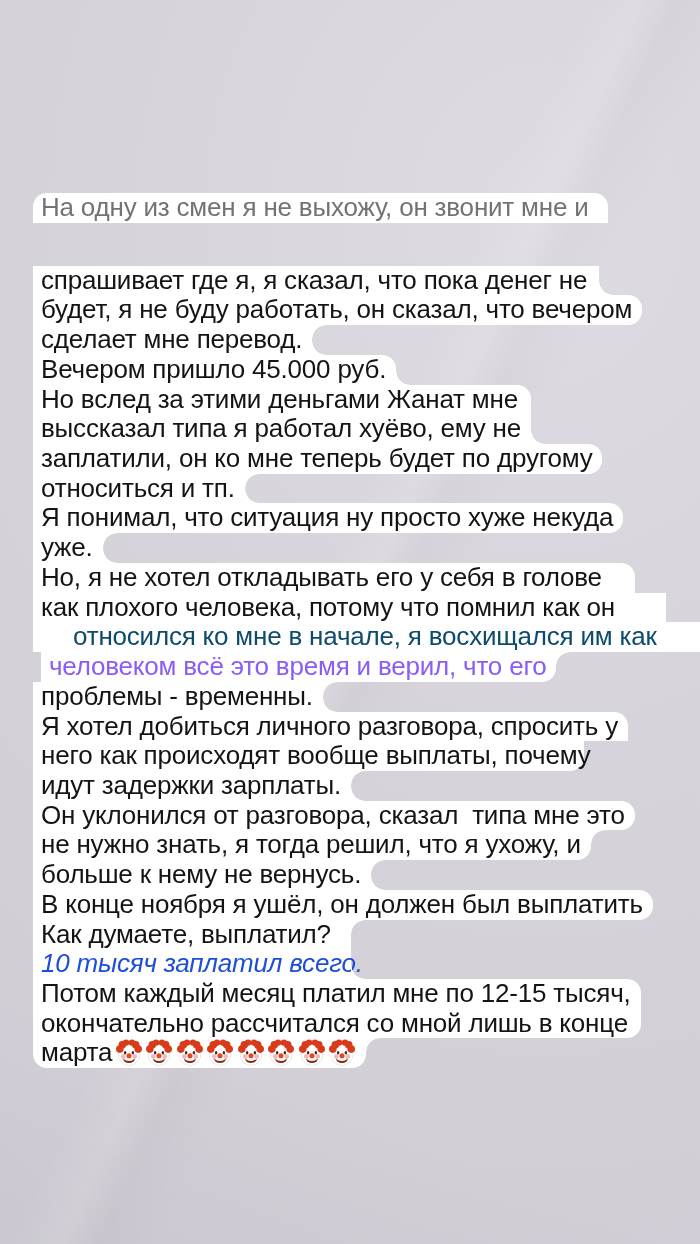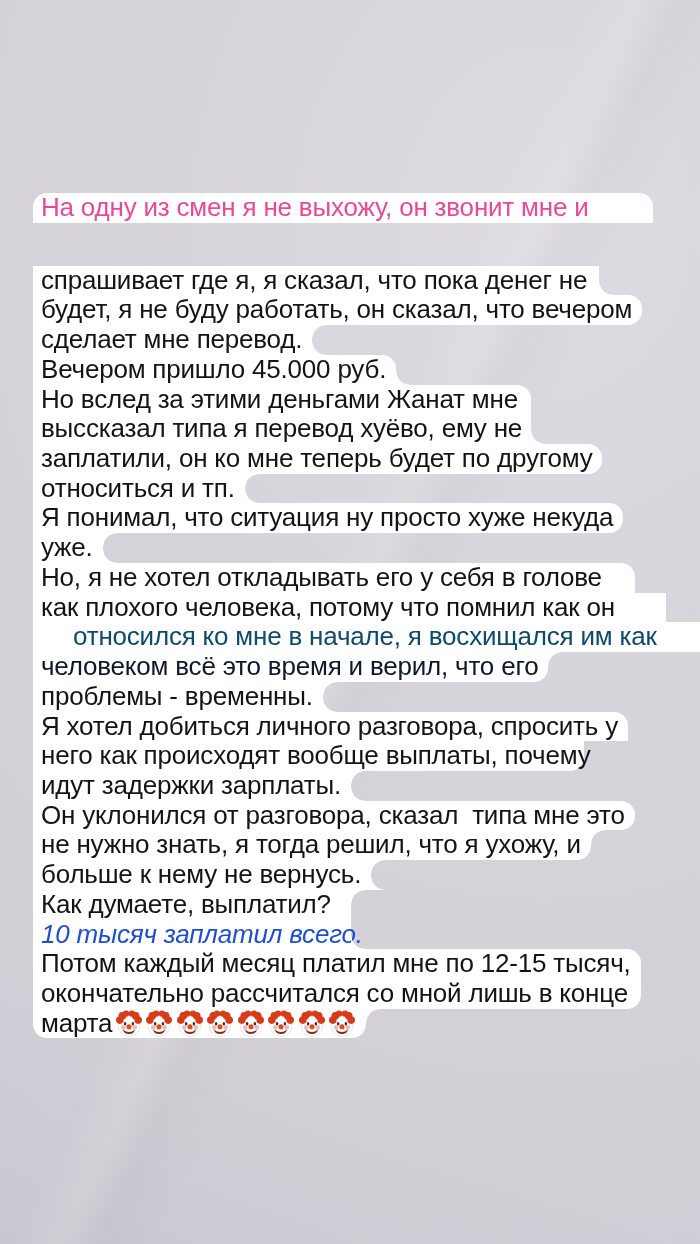--- a/index.html
+++ b/index.html
@@ -40,42 +40,43 @@
   .clown {
     display: inline-block; width: 28px; height: 28px;
     vertical-align: -6px; margin-left: 2.5px;
   }
 </style>
 </head>
 <body>
 
 <div class="canvas">
   <div class="text-block" id="text-block">
-      <div class="line" style="background: rgb(255, 255, 255); color: #ec4899; width: 620px; border-radius: 14px 14px 0px 0px;"><span class="txt">На одну из смен я не выхожу, он звонит мне и</span></div>
+      <div class="line" style="background: rgb(255, 255, 255); color: #737373; width: 575px; border-radius: 14px 14px 0px 0px;"><span class="txt">На одну из смен я не выхожу, он звонит мне и</span></div>
       <div class="line" style="background: rgb(255, 255, 255); color: rgb(20, 20, 20); width: 565.547px; border-radius: 0px; margin-top: 43px;"><span class="txt">спрашивает где я, я сказал, что пока денег не</span><div class="cap" style="bottom: 0px; width: 14px; height: 14px; background: radial-gradient(14px at 100% 0px, rgba(255, 255, 255, 0) 13.4px, rgb(255, 255, 255) 14px);"></div></div>
       <div class="line" style="background: rgb(255, 255, 255); color: rgb(20, 20, 20); width: 609.125px; border-radius: 0px 14px 14px 0px;"><span class="txt">будет, я не буду работать, он сказал, что вечером</span></div>
       <div class="line" style="background: rgb(255, 255, 255); color: rgb(20, 20, 20); width: 279.312px; border-radius: 0px;"><span class="txt">сделает мне перевод.</span><div class="cap" style="top: 0px; width: 14px; height: 14px; background: radial-gradient(14px at 100% 100%, rgba(255, 255, 255, 0) 13.4px, rgb(255, 255, 255) 14px);"></div><div class="cap" style="bottom: 0px; width: 14px; height: 14px; background: radial-gradient(14px at 100% 0px, rgba(255, 255, 255, 0) 13.4px, rgb(255, 255, 255) 14px);"></div></div>
       <div class="line" style="background: rgb(255, 255, 255); color: rgb(20, 20, 20); width: 363.156px; border-radius: 0px 14px 0px 0px;"><span class="txt">Вечером пришло 45.000 руб.</span><div class="cap" style="bottom: 0px; width: 14px; height: 14px; background: radial-gradient(14px at 100% 0px, rgba(255, 255, 255, 0) 13.4px, rgb(255, 255, 255) 14px);"></div></div>
       <div class="line" style="background: rgb(255, 255, 255); color: rgb(20, 20, 20); width: 498.016px; border-radius: 0px 14px 0px 0px;"><span class="txt">Но вслед за этими деньгами Жанат мне</span></div>
-      <div class="line" style="background: rgb(255, 255, 255); color: rgb(20, 20, 20); width: 498.016px; border-radius: 0px;"><span class="txt">выссказал типа я перевод хуёво, ему не</span><div class="cap" style="bottom: 0px; width: 14px; height: 14px; background: radial-gradient(14px at 100% 0px, rgba(255, 255, 255, 0) 13.4px, rgb(255, 255, 255) 14px);"></div></div>
+      <div class="line" style="background: rgb(255, 255, 255); color: rgb(20, 20, 20); width: 498.016px; border-radius: 0px;"><span class="txt">выссказал типа я работал хуёво, ему не</span><div class="cap" style="bottom: 0px; width: 14px; height: 14px; background: radial-gradient(14px at 100% 0px, rgba(255, 255, 255, 0) 13.4px, rgb(255, 255, 255) 14px);"></div></div>
       <div class="line" style="background: rgb(255, 255, 255); color: rgb(20, 20, 20); width: 569.453px; border-radius: 0px 14px 14px 0px;"><span class="txt">заплатили, он ко мне теперь будет по другому</span></div>
       <div class="line" style="background: rgb(255, 255, 255); color: rgb(20, 20, 20); width: 211.656px; border-radius: 0px;"><span class="txt">относиться и тп.</span><div class="cap" style="top: 0px; width: 14px; height: 14px; background: radial-gradient(14px at 100% 100%, rgba(255, 255, 255, 0) 13.4px, rgb(255, 255, 255) 14px);"></div><div class="cap" style="bottom: 0px; width: 14px; height: 14px; background: radial-gradient(14px at 100% 0px, rgba(255, 255, 255, 0) 13.4px, rgb(255, 255, 255) 14px);"></div></div>
       <div class="line" style="background: rgb(255, 255, 255); color: rgb(20, 20, 20); width: 590.344px; border-radius: 0px 14px 14px 0px;"><span class="txt">Я понимал, что ситуация ну просто хуже некуда</span></div>
       <div class="line" style="background: rgb(255, 255, 255); color: rgb(20, 20, 20); width: 69.5781px; border-radius: 0px;"><span class="txt">уже.</span><div class="cap" style="top: 0px; width: 14px; height: 14px; background: radial-gradient(14px at 100% 100%, rgba(255, 255, 255, 0) 13.4px, rgb(255, 255, 255) 14px);"></div><div class="cap" style="bottom: 0px; width: 14px; height: 14px; background: radial-gradient(14px at 100% 0px, rgba(255, 255, 255, 0) 13.4px, rgb(255, 255, 255) 14px);"></div></div>
       <div class="line" style="background: rgb(255, 255, 255); color: rgb(20, 20, 20); width: 601.594px; border-radius: 0px 14px 0px 0px;"><span class="txt">Но, я не хотел откладывать его у себя в голове</span></div>
       <div class="line" style="background: rgb(255, 255, 255); color: rgb(20, 20, 20); width: 633px; border-radius: 0px;"><span class="txt">как плохого человека, потому что помнил как он</span></div>
       <div class="line" style="background: rgb(255, 255, 255); color: #0c4a6e; width: 682px; border-radius: 0px 0px 14px; padding-left: 40px;"><span class="txt">относился ко мне в начале, я восхищался им как</span></div>
-      <div class="line" style="background: rgb(255, 255, 255); color: #0f172a; width: 515.391px; border-radius: 0px 0px 14px;"><span class="txt">человеком всё это время и верил, что его</span><div class="cap" style="top: 0px; width: 14px; height: 14px; background: radial-gradient(14px at 100% 100%, rgba(255, 255, 255, 0) 13.4px, rgb(255, 255, 255) 14px);"></div></div>
+      <div class="line" style="background: rgb(255, 255, 255); color: #8b5cf6; width: 515.391px; border-radius: 0px 0px 14px; margin-left: 8px;"><span class="txt">человеком всё это время и верил, что его</span><div class="cap" style="top: 0px; width: 14px; height: 14px; background: radial-gradient(14px at 100% 100%, rgba(255, 255, 255, 0) 13.4px, rgb(255, 255, 255) 14px);"></div></div>
       <div class="line" style="background: rgb(255, 255, 255); color: rgb(20, 20, 20); width: 289.719px; border-radius: 0px;"><span class="txt">проблемы - временны.</span><div class="cap" style="top: 0px; width: 14px; height: 14px; background: radial-gradient(14px at 100% 100%, rgba(255, 255, 255, 0) 13.4px, rgb(255, 255, 255) 14px);"></div><div class="cap" style="bottom: 0px; width: 14px; height: 14px; background: radial-gradient(14px at 100% 0px, rgba(255, 255, 255, 0) 13.4px, rgb(255, 255, 255) 14px);"></div></div>
       <div class="line" style="background: rgb(255, 255, 255); color: rgb(20, 20, 20); width: 594.938px; border-radius: 0px 14px 0px 0px;"><span class="txt">Я хотел добиться личного разговора, спросить у</span></div>
       <div class="line" style="background: rgb(255, 255, 255); color: rgb(20, 20, 20); width: 551px; border-radius: 0px 0px 14px;"><span class="txt">него как происходят вообще выплаты, почему</span></div>
       <div class="line" style="background: rgb(255, 255, 255); color: rgb(20, 20, 20); width: 318.016px; border-radius: 0px;"><span class="txt">идут задержки зарплаты.</span><div class="cap" style="top: 0px; width: 14px; height: 14px; background: radial-gradient(14px at 100% 100%, rgba(255, 255, 255, 0) 13.4px, rgb(255, 255, 255) 14px);"></div><div class="cap" style="bottom: 0px; width: 14px; height: 14px; background: radial-gradient(14px at 100% 0px, rgba(255, 255, 255, 0) 13.4px, rgb(255, 255, 255) 14px);"></div></div>
       <div class="line" style="background: rgb(255, 255, 255); color: rgb(20, 20, 20); width: 601.641px; border-radius: 0px 14px 14px 0px;"><span class="txt">Он уклонился от разговора, сказал  типа мне это</span></div>
       <div class="line" style="background: rgb(255, 255, 255); color: rgb(20, 20, 20); width: 557.75px; border-radius: 0px 0px 14px;"><span class="txt">не нужно знать, я тогда решил, что я ухожу, и</span><div class="cap" style="top: 0px; width: 14px; height: 14px; background: radial-gradient(14px at 100% 100%, rgba(255, 255, 255, 0) 13.4px, rgb(255, 255, 255) 14px);"></div></div>
       <div class="line" style="background: rgb(255, 255, 255); color: rgb(20, 20, 20); width: 338.172px; border-radius: 0px;"><span class="txt">больше к нему не вернусь.</span><div class="cap" style="top: 0px; width: 14px; height: 14px; background: radial-gradient(14px at 100% 100%, rgba(255, 255, 255, 0) 13.4px, rgb(255, 255, 255) 14px);"></div><div class="cap" style="bottom: 0px; width: 14px; height: 14px; background: radial-gradient(14px at 100% 0px, rgba(255, 255, 255, 0) 13.4px, rgb(255, 255, 255) 14px);"></div></div>
+      <div class="line" style="background: rgb(255, 255, 255); color: rgb(20, 20, 20); width: 619.844px; border-radius: 0px 14px 14px 0px;"><span class="txt">В конце ноября я ушёл, он должен был выплатить</span></div>
       <div class="line" style="background: rgb(255, 255, 255); color: rgb(20, 20, 20); width: 317.719px; border-radius: 0px;"><span class="txt">Как думаете, выплатил?</span><div class="cap" style="top: 0px; width: 14px; height: 14px; background: radial-gradient(14px at 100% 100%, rgba(255, 255, 255, 0) 13.4px, rgb(255, 255, 255) 14px);"></div></div>
       <div class="line" style="background: rgb(255, 255, 255); color: #1d4ed8; width: 317.719px; border-radius: 0px; font-style: italic;"><span class="txt">10 тысяч заплатил всего.</span><div class="cap" style="bottom: 0px; width: 14px; height: 14px; background: radial-gradient(14px at 100% 0px, rgba(255, 255, 255, 0) 13.4px, rgb(255, 255, 255) 14px);"></div></div>
       <div class="line" style="background: rgb(255, 255, 255); color: rgb(20, 20, 20); width: 607.5px; border-radius: 0px 14px 0px 0px;"><span class="txt">Потом каждый месяц платил мне по 12-15 тысяч,</span></div>
       <div class="line" style="background: rgb(255, 255, 255); color: rgb(20, 20, 20); width: 607.5px; border-radius: 0px 0px 14px;"><span class="txt">окончательно рассчитался со мной лишь в конце</span></div>
       <div class="line" style="background: rgb(255, 255, 255); color: rgb(20, 20, 20); width: 333.312px; border-radius: 0px 0px 14px 14px;"><span class="txt">марта</span><span><svg class="clown" viewBox="0 0 36 36">
             <circle cx="18" cy="20" r="14" fill="#ffffff" stroke="#e3e0de" stroke-width="1"></circle>
             <circle cx="6.2" cy="13" r="4.9" fill="#d83a1a"></circle>
             <circle cx="9.4" cy="7.4" r="4.9" fill="#d83a1a"></circle>
             <circle cx="14.2" cy="4.6" r="4.1" fill="#d83a1a"></circle>
             <circle cx="29.8" cy="13" r="4.9" fill="#d83a1a"></circle>

